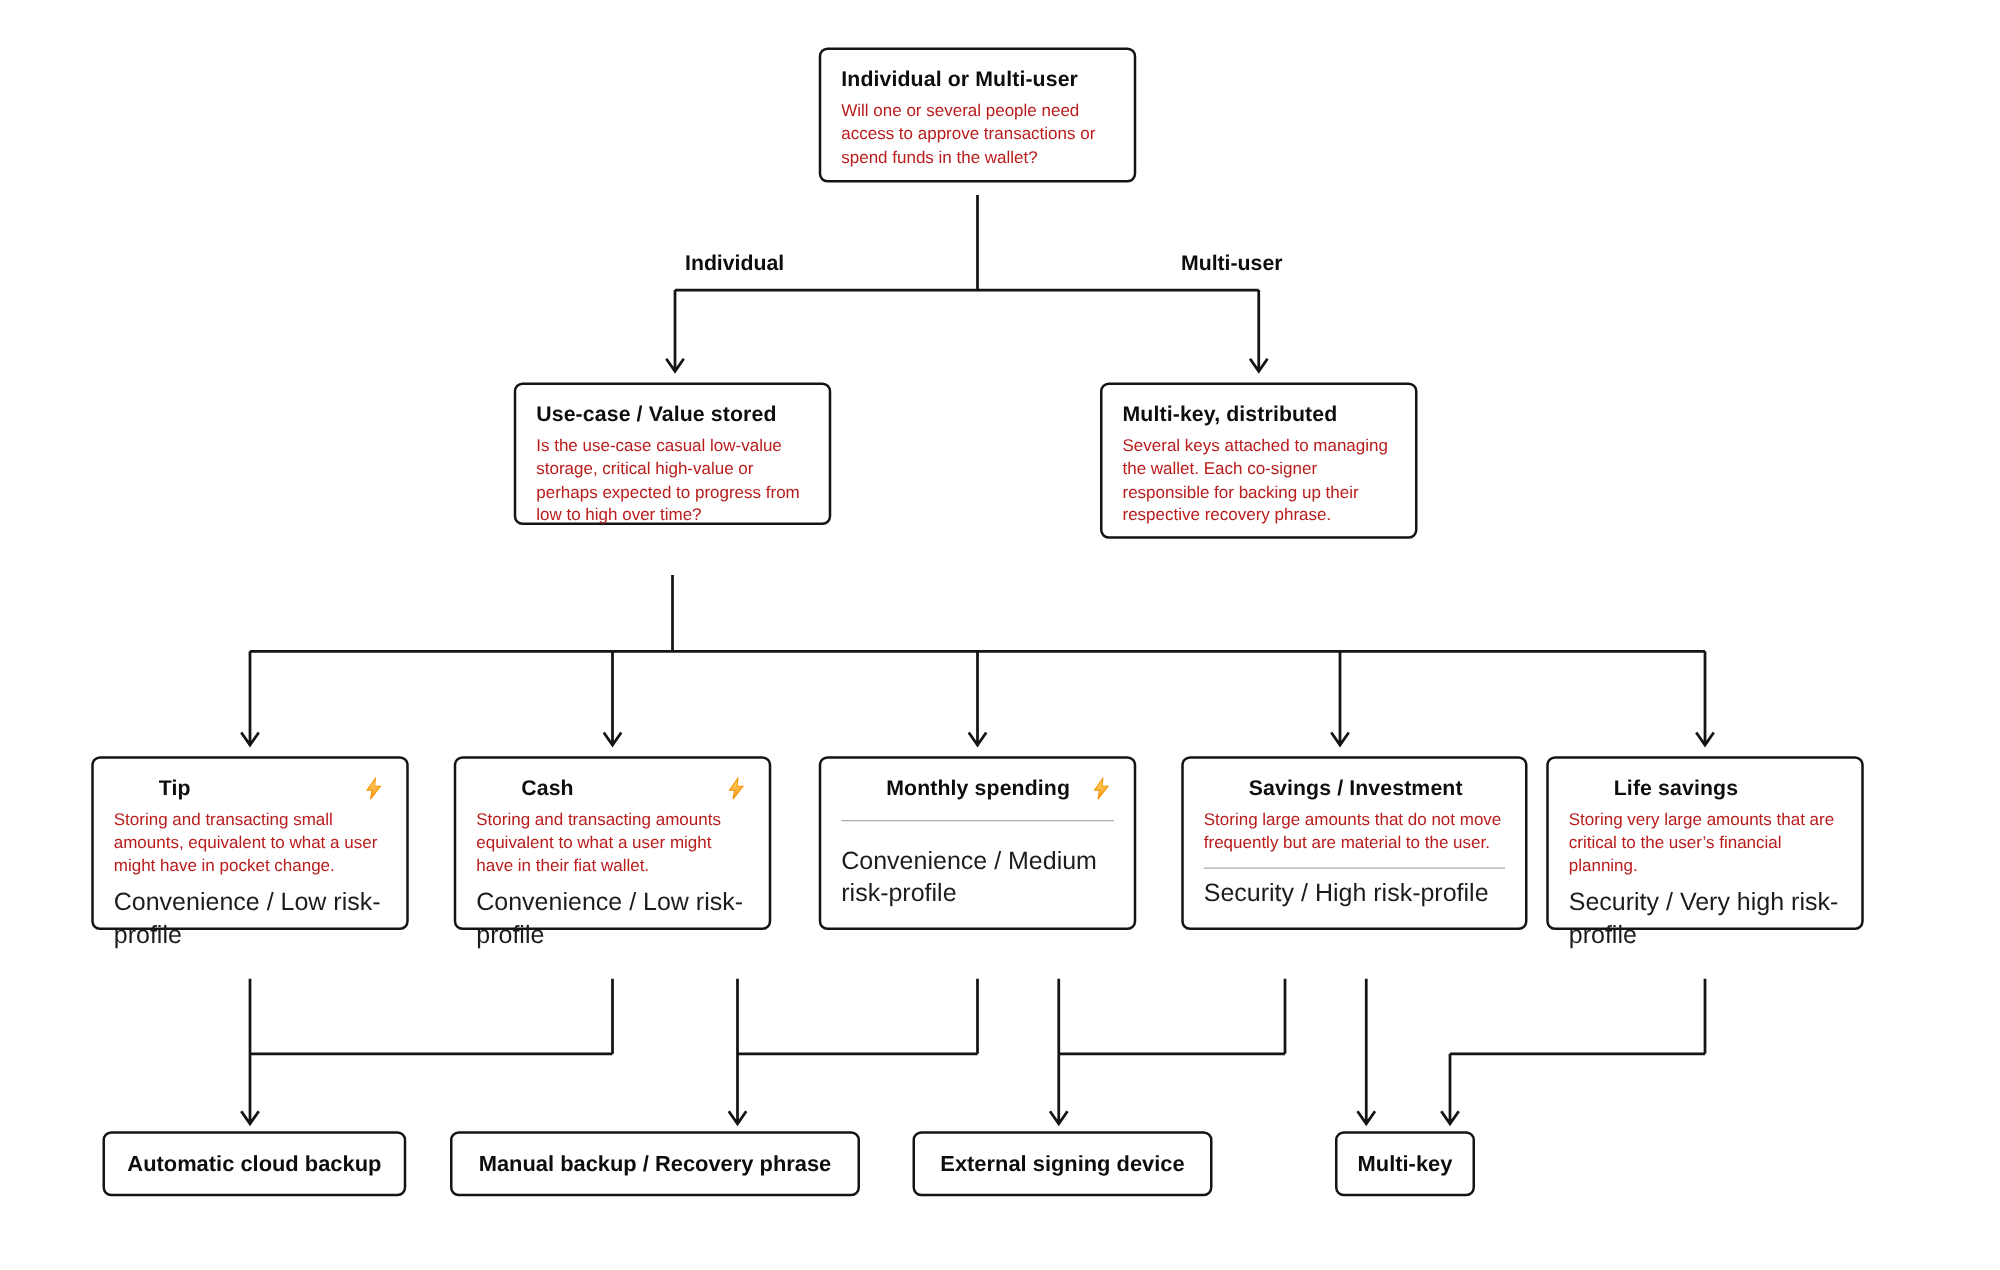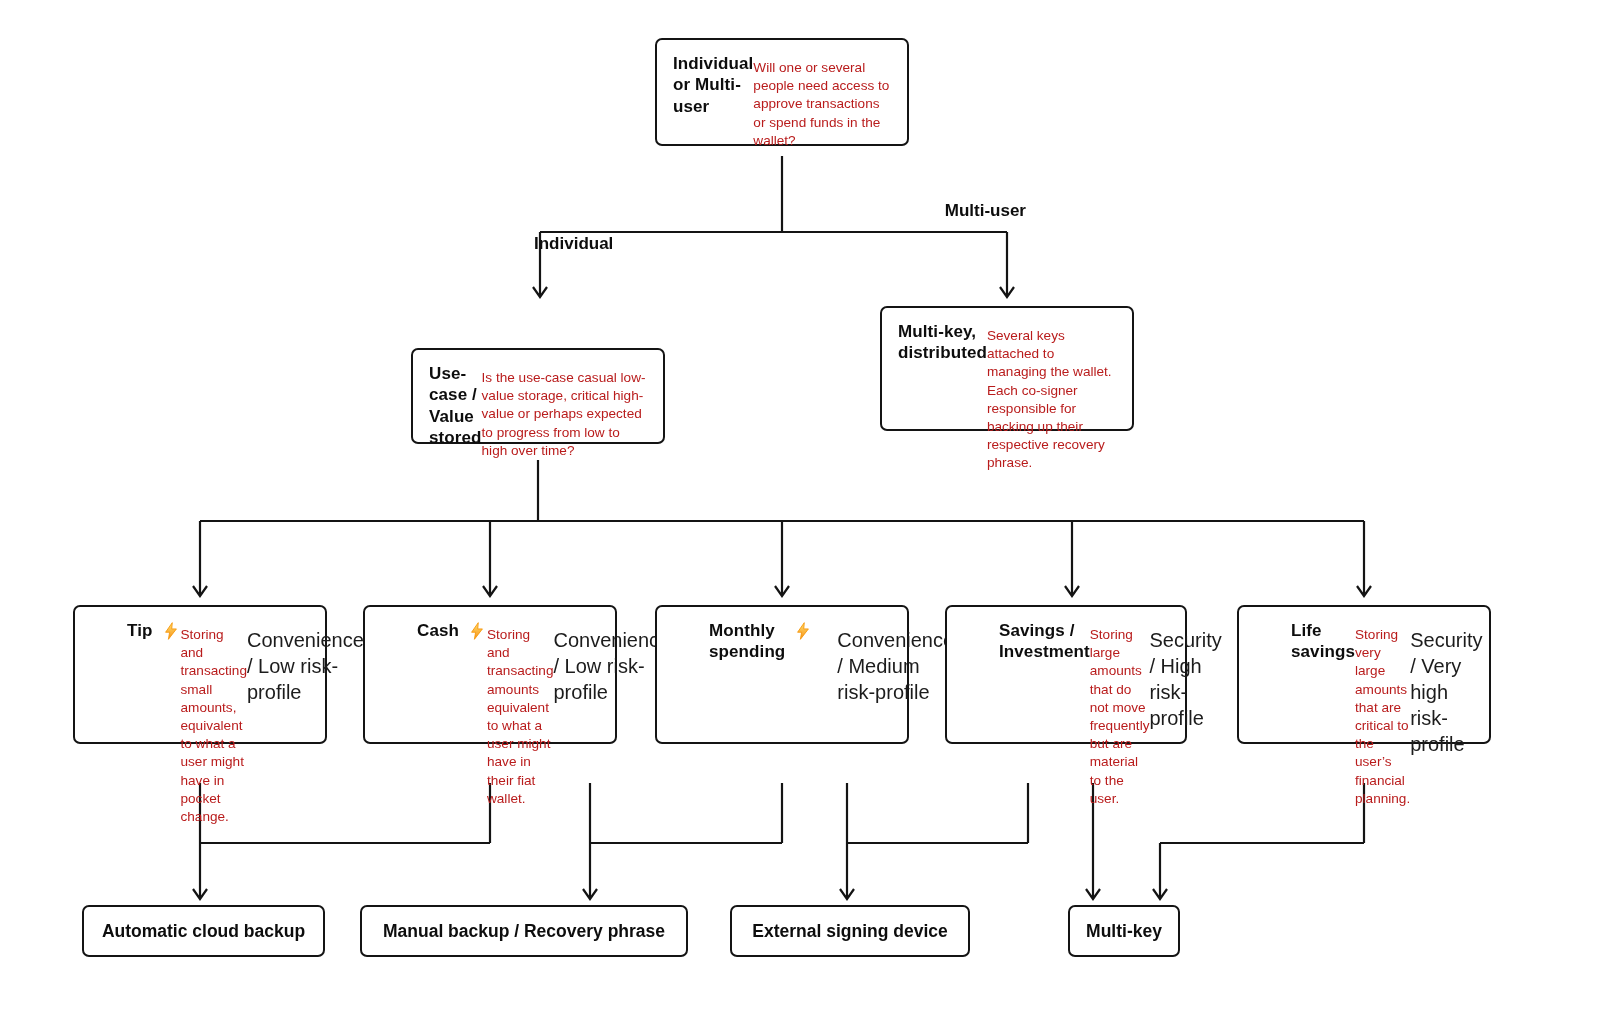--- a/index.html
+++ b/index.html
@@ -4,21 +4,21 @@
 <style>
   html,body{margin:0;padding:0;background:#ffffff;}
   #canvas{
     position:relative;width:1600px;height:1016px;background:#ffffff;
     font-family:"Liberation Sans","DejaVu Sans",sans-serif;color:#141414;overflow:hidden;
   }
   svg.wires{position:absolute;left:0;top:0;}
   .box{
     position:absolute;box-sizing:border-box;background:#ffffff;
     border:2px solid #141414;border-radius:7px;padding:13px 16px 14px 16px;
-    display:flex;flex-direction:row;
+    display:flex;flex-direction:column;
   }
   .card-title{font-size:17px;font-weight:700;line-height:1.25;letter-spacing:.1px;color:#0d0d0d;}
   .card-head{display:flex;align-items:flex-start;justify-content:space-between;gap:8px;margin-left:36px;}
   .card-body{margin-top:6px;font-size:13.6px;line-height:1.34;color:#b91c1c;}
   .card-divider{margin-top:auto;height:1px;background:#ababab;width:100%;}
   .card-footer{margin-top:7px;font-size:20px;line-height:1.3;color:#1c1c1c;}
   .terminal{align-items:center;justify-content:center;padding:8px 12px;}
   .terminal .term-label{font-size:17.5px;font-weight:700;white-space:nowrap;color:#0d0d0d;}
   .branch-label{position:absolute;font-size:17px;font-weight:700;color:#0d0d0d;line-height:1.2;}
   .bolt{width:20px;height:20px;flex:0 0 auto;margin-top:1px;}
@@ -50,29 +50,29 @@
     <path d="M200,783 V899 M193,889 L200,899 L207,889"></path>
     <path d="M782,783 V843 M590,843 H782"></path>
     <path d="M590,783 V899 M583,889 L590,899 L597,889"></path>
     <path d="M1028,783 V843 M847,843 H1028"></path>
     <path d="M847,783 V899 M840,889 L847,899 L854,889"></path>
     <path d="M1093,783 V899 M1086,889 L1093,899 L1100,889"></path>
     <path d="M1364,783 V843 M1160,843 H1364"></path>
     <path d="M1160,843 V899 M1153,889 L1160,899 L1167,889"></path>
   </svg>
 
-  <div class="branch-label" style="left:534px;top:201px;margin-top:33px;">Individual</div>
+  <div class="branch-label" style="left:548px;top:201px;">Individual</div>
   <div class="branch-label" style="right:574px;top:201px;">Multi-user</div>
 
   <div class="box" style="left:655px;top:38px;width:254px;height:108px;">
     <div class="card-title">Individual or Multi-user</div>
     <div class="card-body">Will one or several people need access to approve transactions or spend funds in the wallet?</div>
   </div>
 
-  <div class="box" style="left:411px;top:306px;width:254px;height:96px;margin-top:42px;">
+  <div class="box" style="left:411px;top:306px;width:254px;height:114px;">
     <div class="card-title">Use-case / Value stored</div>
     <div class="card-body">Is the use-case casual low-value storage, critical high-value or perhaps expected to progress from low to high over time?</div>
   </div>
   <div class="box" style="left:880px;top:306px;width:254px;height:125px;">
     <div class="card-title">Multi-key, distributed</div>
     <div class="card-body">Several keys attached to managing the wallet. Each co-signer responsible for backing up their respective recovery phrase.</div>
   </div>
 
   <div class="box" style="left:73px;top:605px;width:254px;height:139px;">
     <div class="card-head">
@@ -102,21 +102,21 @@
     <div class="card-head">
       <span class="card-title">Monthly spending</span>
       <svg class="bolt" viewBox="0 0 24 24">
         <path d="M13.5 2 L5.5 13.5 H10.3 L8.9 22 L18.5 9.5 H12.9 Z" fill="url(#boltg)" stroke="#F59300" stroke-width="1"></path>
       </svg>
     </div>
     <div class="card-divider"></div>
     <div class="card-footer">Convenience / Medium risk-profile</div>
   </div>
 
-  <div class="box" style="left:945px;top:605px;width:242px;height:139px;">
+  <div class="box" style="left:945px;top:605px;width:277px;height:139px;">
     <div class="card-head">
       <span class="card-title">Savings / Investment</span>
     </div>
     <div class="card-body">Storing large amounts that do not move frequently but are material to the user.</div>
     <div class="card-divider"></div>
     <div class="card-footer">Security / High risk-profile</div>
   </div>
 
   <div class="box" style="left:1237px;top:605px;width:254px;height:139px;">
     <div class="card-head">

